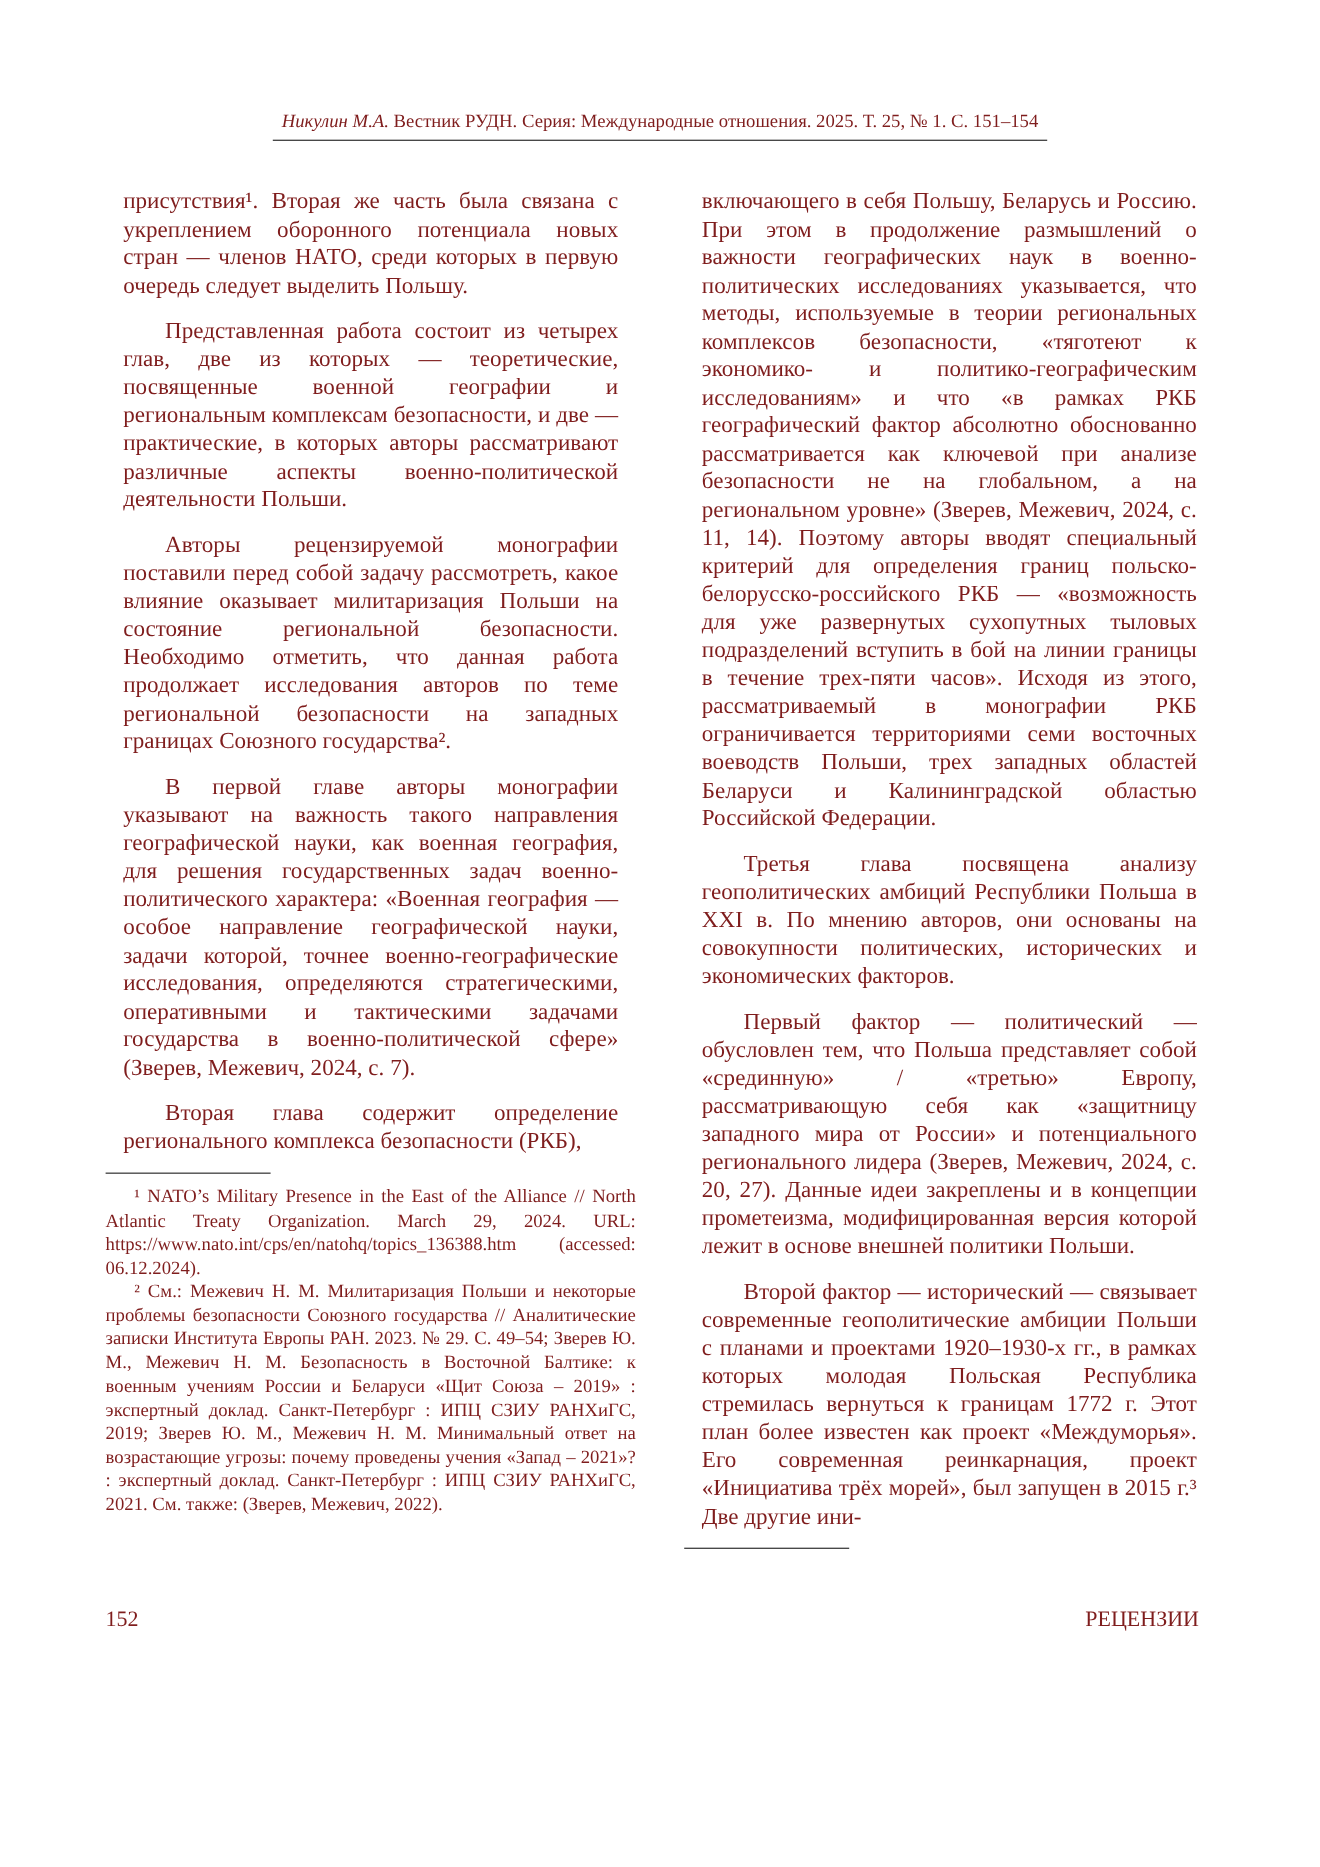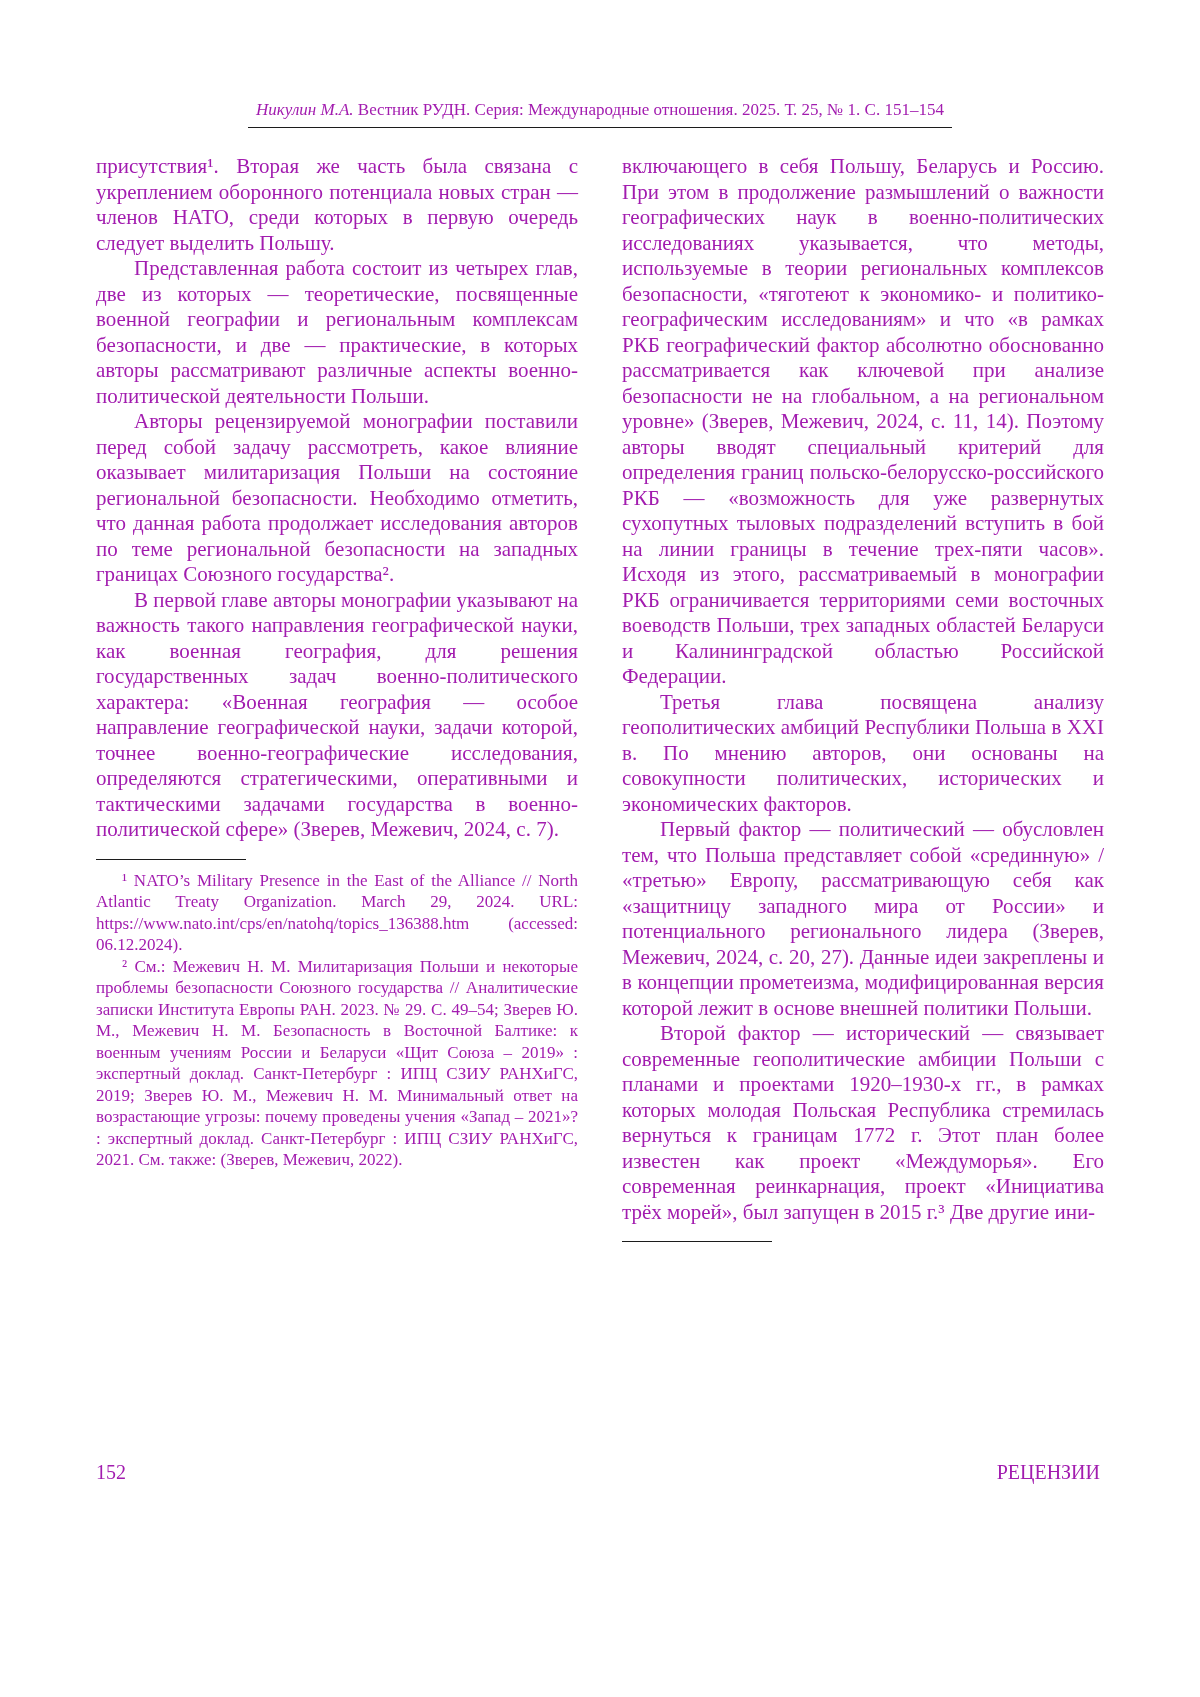--- a/index.html
+++ b/index.html
@@ -8,21 +8,21 @@
     background: #ffffff;
   }
   .page {
     position: relative;
     width: 1200px;
     height: 1697px;
     box-sizing: border-box;
     background: #ffffff;
     padding: 100px 96px 0 96px;
     font-family: "Liberation Serif", "DejaVu Serif", serif;
-    color: #a21caf;
+    color: #7f1d1d;
     overflow: hidden;
   }
   .running-head {
     text-align: center;
     margin-bottom: 26px;
   }
   .running-head-inner {
     display: inline-block;
     font-size: 17px;
     line-height: 1.2;
@@ -39,21 +39,21 @@
     align-items: flex-start;
   }
   .col {
     flex: 1 1 0;
     font-size: 21px;
     line-height: 25.5px;
     text-align: justify;
     hyphens: auto;
   }
   .col p {
-    margin: 0;
+    margin: 16px;
   }
   p.ind {
     text-indent: 38px;
   }
   .footnote-rule {
     width: 150px;
     border: 0;
     border-top: 1.5px solid #1c1c1c;
     margin: 16px 0 10px 0;
   }
@@ -62,21 +62,21 @@
     line-height: 21.5px;
     text-indent: 26px;
     text-align: justify;
     overflow-wrap: break-word;
     margin: 0;
   }
   .page-footer {
     position: absolute;
     top: 1460px;
     left: 96px;
-    right: 100px;
+    right: 110px;
     display: flex;
     justify-content: space-between;
     font-size: 20px;
     line-height: 24px;
   }
 </style>
 </head>
 <body>
 
 <div class="page">
@@ -88,20 +88,21 @@
     </div>
   </div>
 
   <div class="columns">
 
     <section class="col">
       <p class="cont">присутствия¹. Вторая же часть была связана с укреплением оборонного потенциала новых стран — членов НАТО, среди которых в первую очередь следует выделить Польшу.</p>
       <p class="ind">Представленная работа состоит из четырех глав, две из которых — теоретические, посвященные военной географии и региональным комплексам безопасности, и две — практические, в которых авторы рассматривают различные аспекты военно-политической деятельности Польши.</p>
       <p class="ind">Авторы рецензируемой монографии поставили перед собой задачу рассмотреть, какое влияние оказывает милитаризация Польши на состояние региональной безопасности. Необходимо отметить, что данная работа продолжает исследования авторов по теме региональной безопасности на западных границах Союзного государства².</p>
       <p class="ind">В первой главе авторы монографии указывают на важность такого направления географической науки, как военная география, для решения государственных задач военно-политического характера: «Военная география — особое направление географической науки, задачи которой, точнее военно-географические исследования, определяются стратегическими, оперативными и тактическими задачами государства в военно-политической сфере» (Зверев, Межевич, 2024, с. 7).</p>
+      <p class="ind">Вторая глава содержит определение регионального комплекса безопасности (РКБ),</p>
 
       <hr class="footnote-rule">
       <div class="footnotes">
         <p>¹ NATO’s Military Presence in the East of the Alliance // North Atlantic Treaty Organization. March 29, 2024. URL: https://www.nato.int/cps/en/natohq/topics_136388.htm (accessed: 06.12.2024).</p>
         <p>² См.: Межевич Н. М. Милитаризация Польши и некоторые проблемы безопасности Союзного государства // Аналитические записки Института Европы РАН. 2023. № 29. С. 49–54; Зверев Ю. М., Межевич Н. М. Безопасность в Восточной Балтике: к военным учениям России и Беларуси «Щит Союза – 2019» : экспертный доклад. Санкт-Петербург : ИПЦ СЗИУ РАНХиГС, 2019; Зверев Ю. М., Межевич Н. М. Минимальный ответ на возрастающие угрозы: почему проведены учения «Запад – 2021»? : экспертный доклад. Санкт-Петербург : ИПЦ СЗИУ РАНХиГС, 2021. См. также: (Зверев, Межевич, 2022).</p>
       </div>
     </section>
 
     <section class="col">
       <p class="cont">включающего в себя Польшу, Беларусь и Россию. При этом в продолжение размышлений о важности географических наук в военно-политических исследованиях указывается, что методы, используемые в теории региональных комплексов безопасности, «тяготеют к экономико- и политико-географическим исследованиям» и что «в рамках РКБ географический фактор абсолютно обоснованно рассматривается как ключевой при анализе безопасности не на глобальном, а на региональном уровне» (Зверев, Межевич, 2024, с. 11, 14). Поэтому авторы вводят специальный критерий для определения границ польско-белорусско-российского РКБ — «возможность для уже развернутых сухопутных тыловых подразделений вступить в бой на линии границы в течение трех-пяти часов». Исходя из этого, рассматриваемый в монографии РКБ ограничивается территориями семи восточных воеводств Польши, трех западных областей Беларуси и Калининградской областью Российской Федерации.</p>

